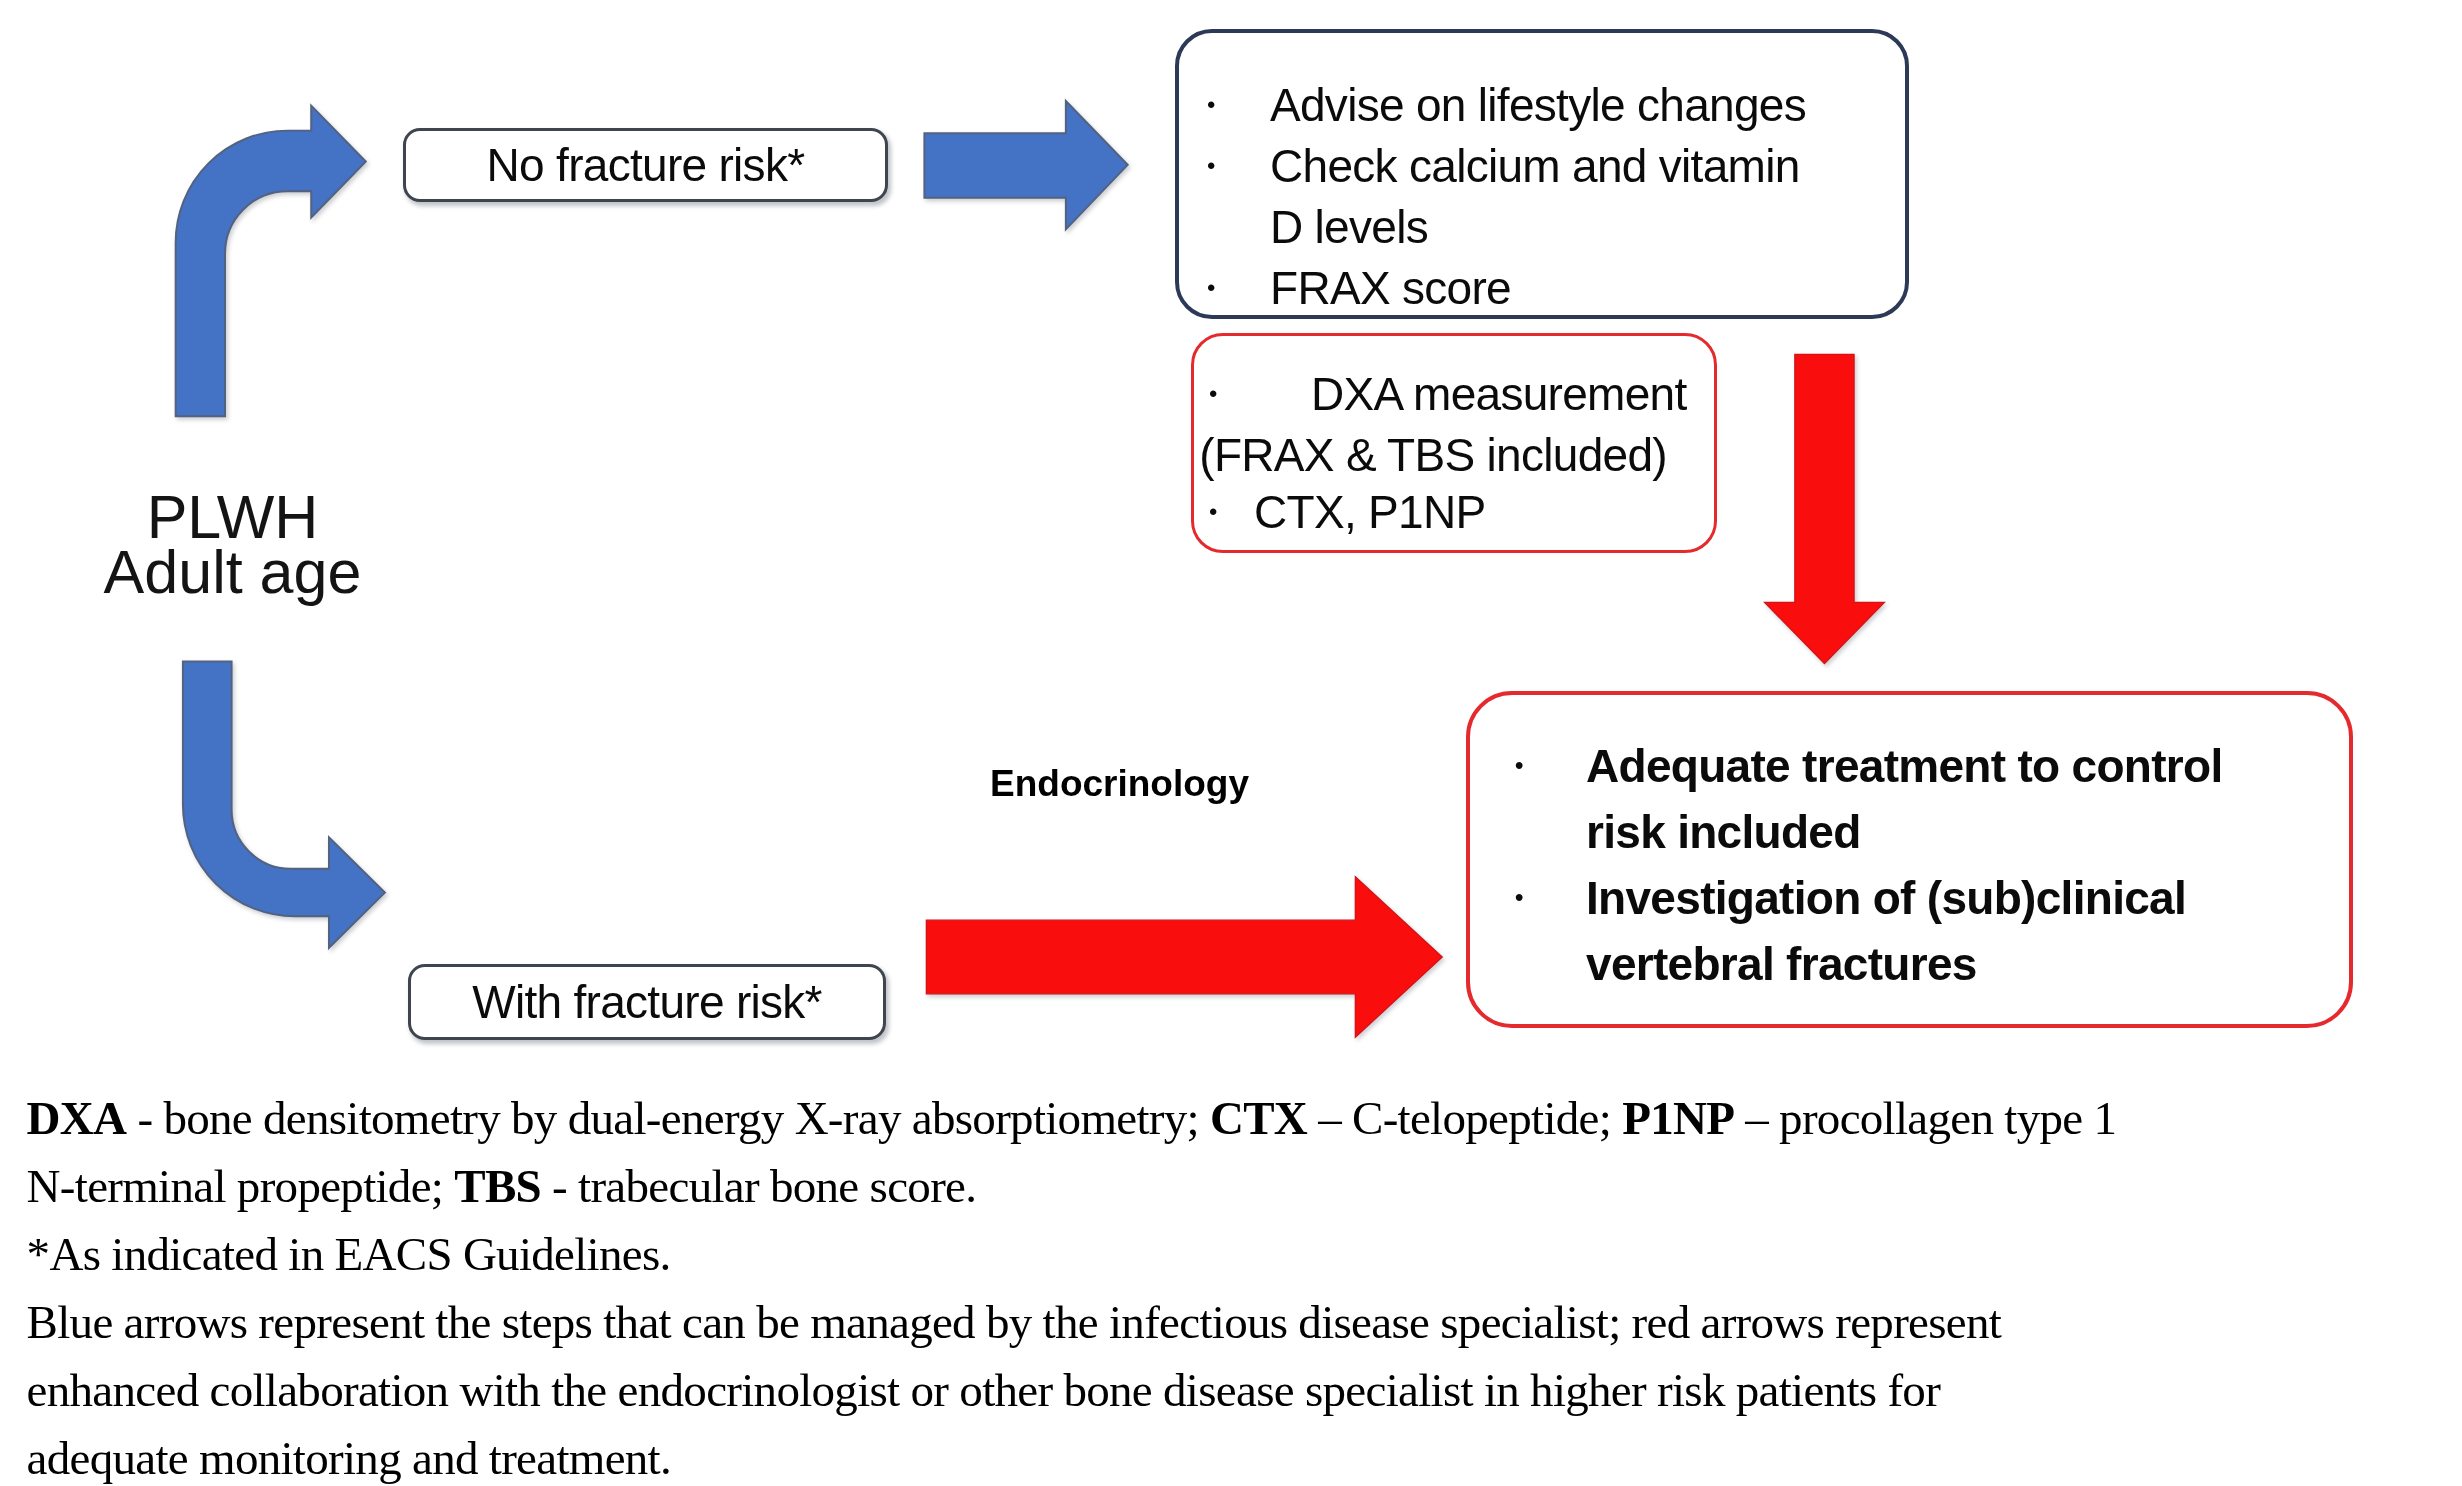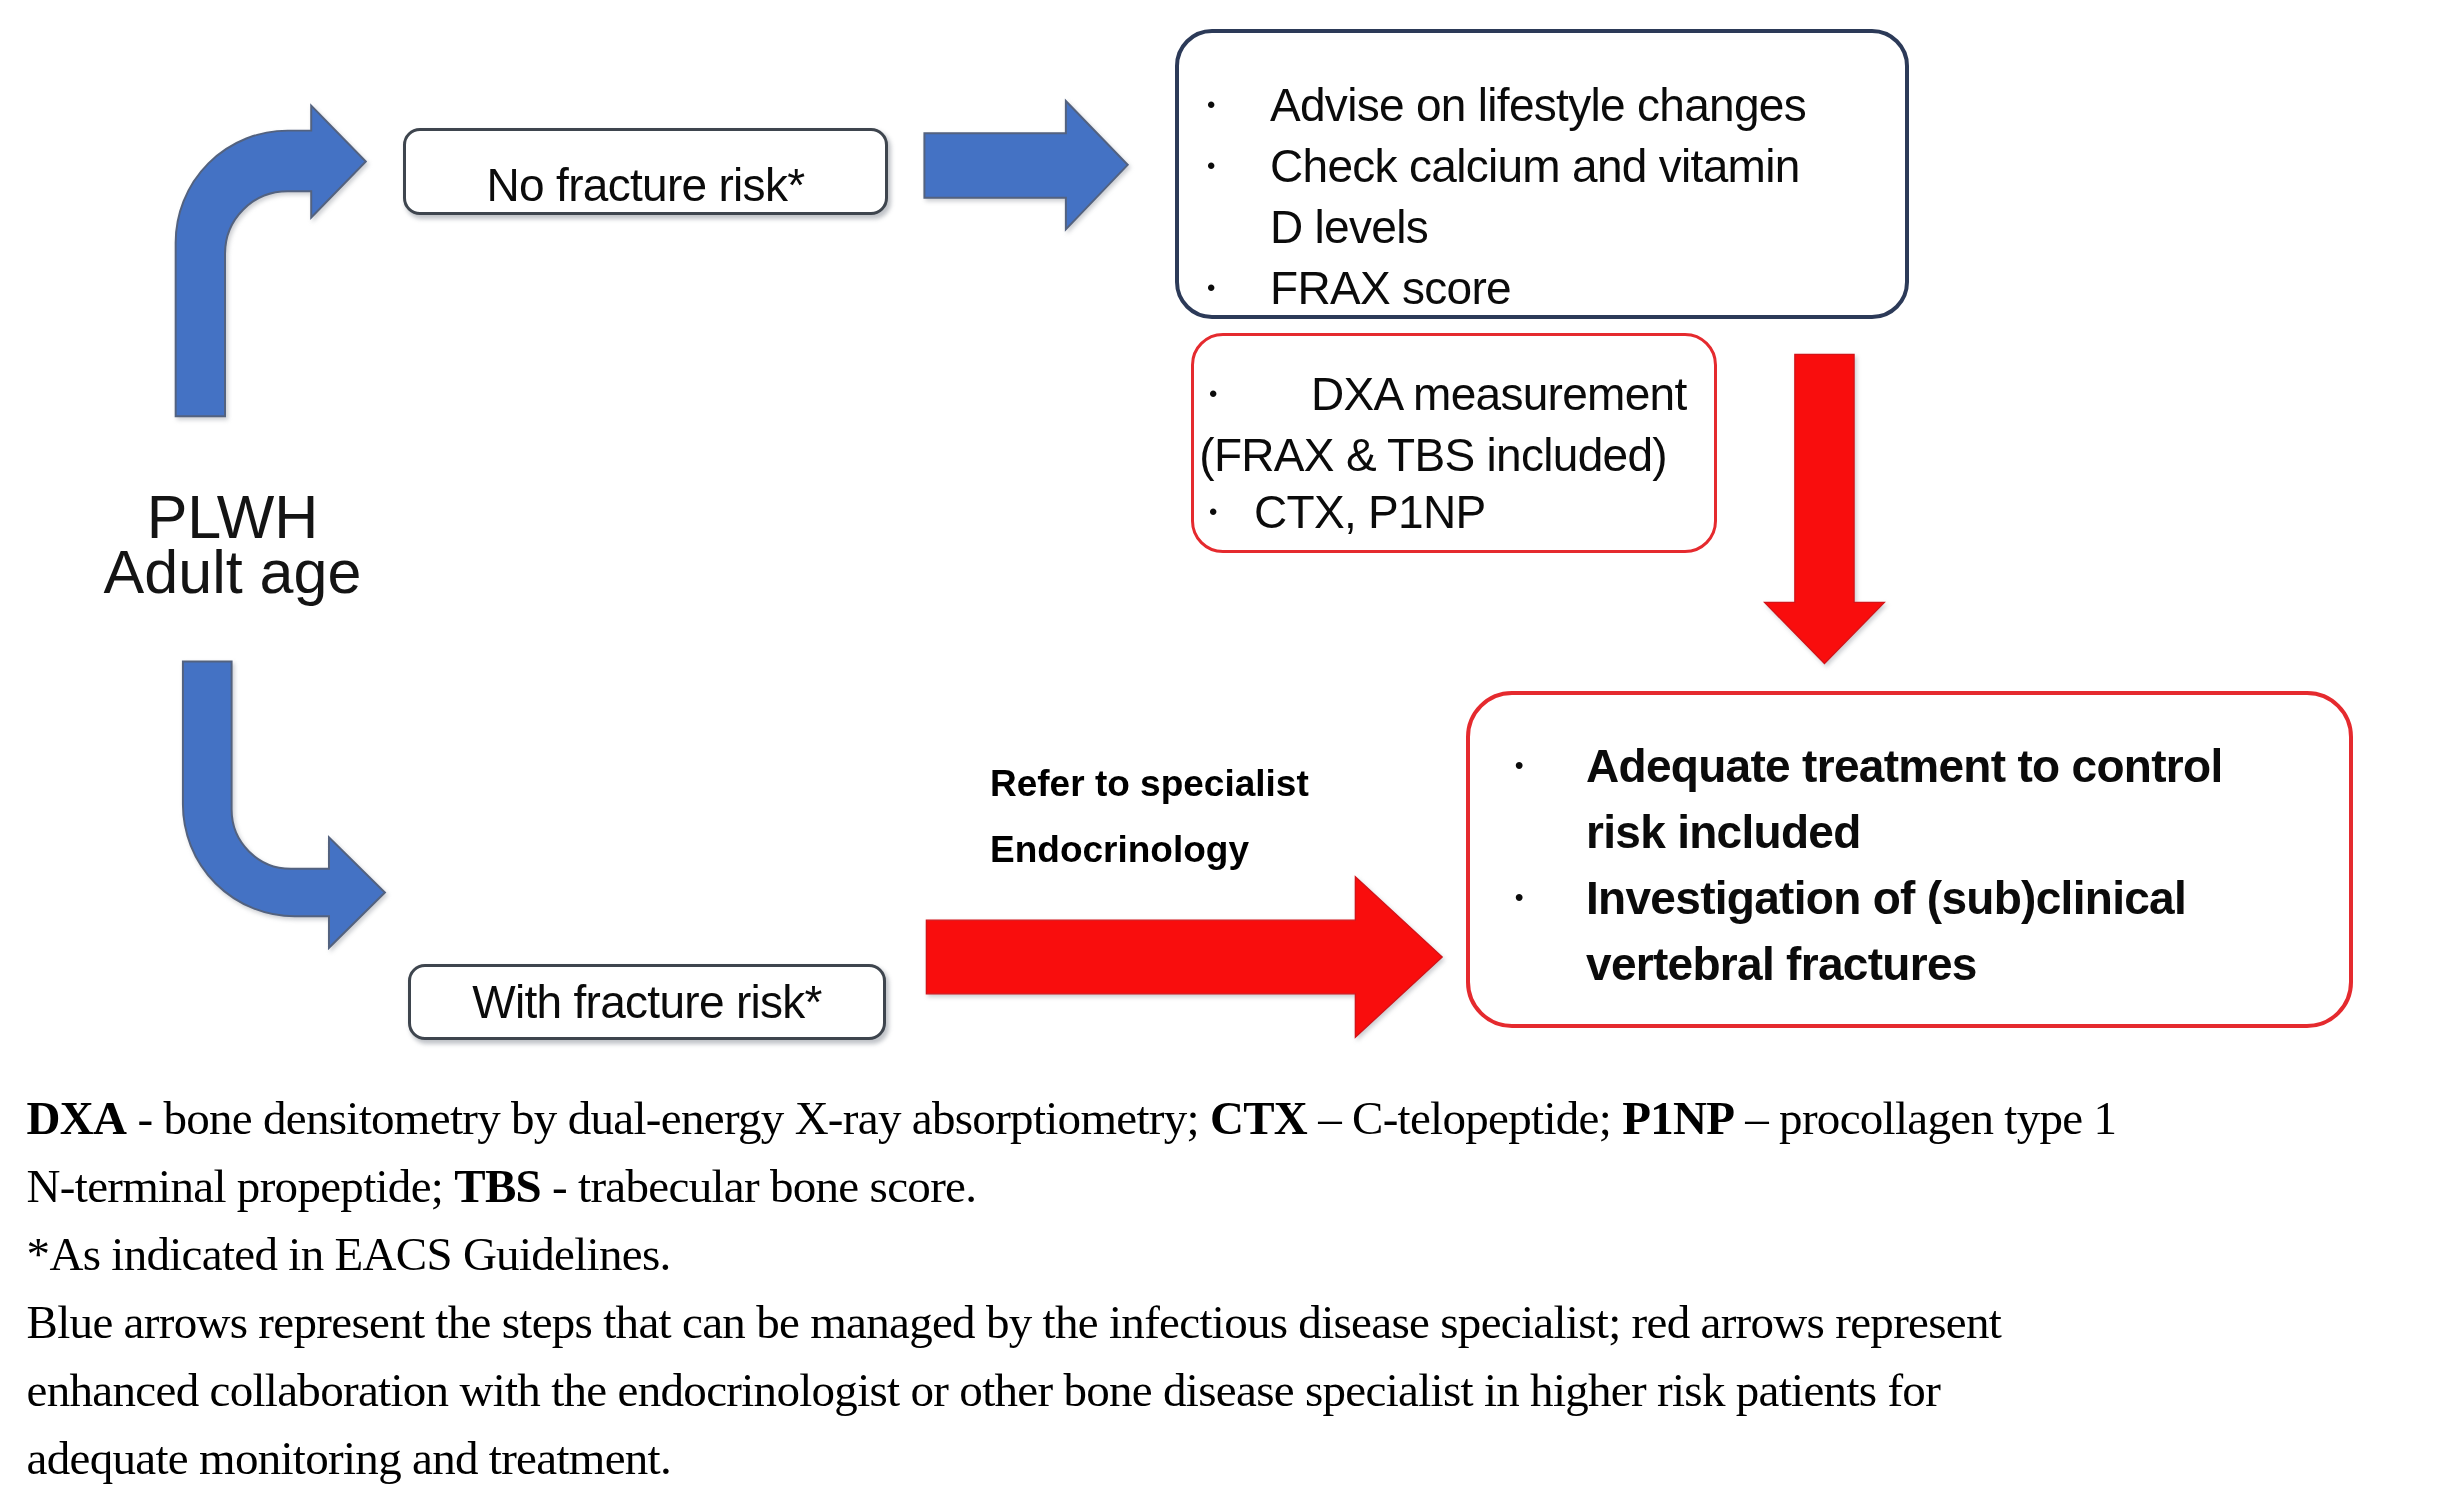--- a/index.html
+++ b/index.html
@@ -50,21 +50,21 @@
 <div id="canvas">
 
   <svg class="arrow-layer" viewBox="0 0 3742 2259">
     <path class="shape" stroke="#53627f" stroke-width="3" d="M267,632 L267,368 A170,170 0 0 1 437,198 L473,198 L473,160 L556,245 L473,330 L473,290 L437,290 A95,95 0 0 0 342,385 L342,632 Z" fill="#4472c4"></path>
     <path class="shape" stroke="#53627f" stroke-width="3" d="M1405,202 L1620,202 L1620,153 L1714,250 L1620,348 L1620,300 L1405,300 Z" fill="#4472c4"></path>
     <path class="shape" stroke="#53627f" stroke-width="3" d="M278,1005 L352,1005 L352,1230 A90,90 0 0 0 442,1320 L500,1320 L500,1272 L585,1356 L500,1440 L500,1392 L448,1392 A170,170 0 0 1 278,1222 Z" fill="#4472c4"></path>
     <path class="shape" stroke="#d31318" stroke-width="2" d="M2728,538 L2818,538 L2818,915 L2864,915 L2773,1008 L2682,915 L2728,915 Z" fill="#f90d0d"></path>
     <path class="shape" stroke="#d31318" stroke-width="2" d="M1408,1398 L2060,1398 L2060,1332 L2192,1454 L2060,1576 L2060,1510 L1408,1510 Z" fill="#f90d0d"></path>
   </svg>
 
-  <div class="flowbox smallbox" id="no-fracture-box" style="left:403px;top:128px;width:485px;height:87px;align-items:flex-end;">
+  <div class="flowbox smallbox" id="no-fracture-box" style="left:403px;top:128px;width:485px;height:74px;">
     <span>No fracture risk*</span>
   </div>
 
   <div class="flowbox bigbox" id="assessment-box">
     <div class="row">
       <span class="bullet">•</span>
       <span>Advise on lifestyle changes</span>
     </div>
     <div class="row">
       <span class="bullet">•</span>
@@ -113,21 +113,20 @@
   <div class="flowbox smallbox" id="with-fracture-box" style="left:408px;top:964px;width:478px;height:76px;">
     <span>With fracture risk*</span>
   </div>
 
   <div class="label" id="patient-label">
     <div>PLWH</div>
     <div>Adult age</div>
   </div>
 
   <div class="label" id="refer-label">
-    <div>Refer to specialist</div>
     <div>Endocrinology</div>
   </div>
 
   <div id="footer-notes">
     <div class="fline"><span class="b">DXA</span><span> - bone densitometry by dual-energy X-ray absorptiometry; </span><span class="b">CTX</span><span> – C-telopeptide; </span><span class="b">P1NP</span><span> – procollagen type 1</span></div>
     <div class="fline"><span>N-terminal propeptide; </span><span class="b">TBS</span><span> - trabecular bone score.</span></div>
     <div class="fline"><span>*As indicated in EACS Guidelines.</span></div>
     <div class="fline"><span>Blue arrows represent the steps that can be managed by the infectious disease specialist; red arrows represent</span></div>
     <div class="fline"><span>enhanced collaboration with the endocrinologist or other bone disease specialist in higher risk patients for</span></div>
     <div class="fline"><span>adequate monitoring and treatment.</span></div>

